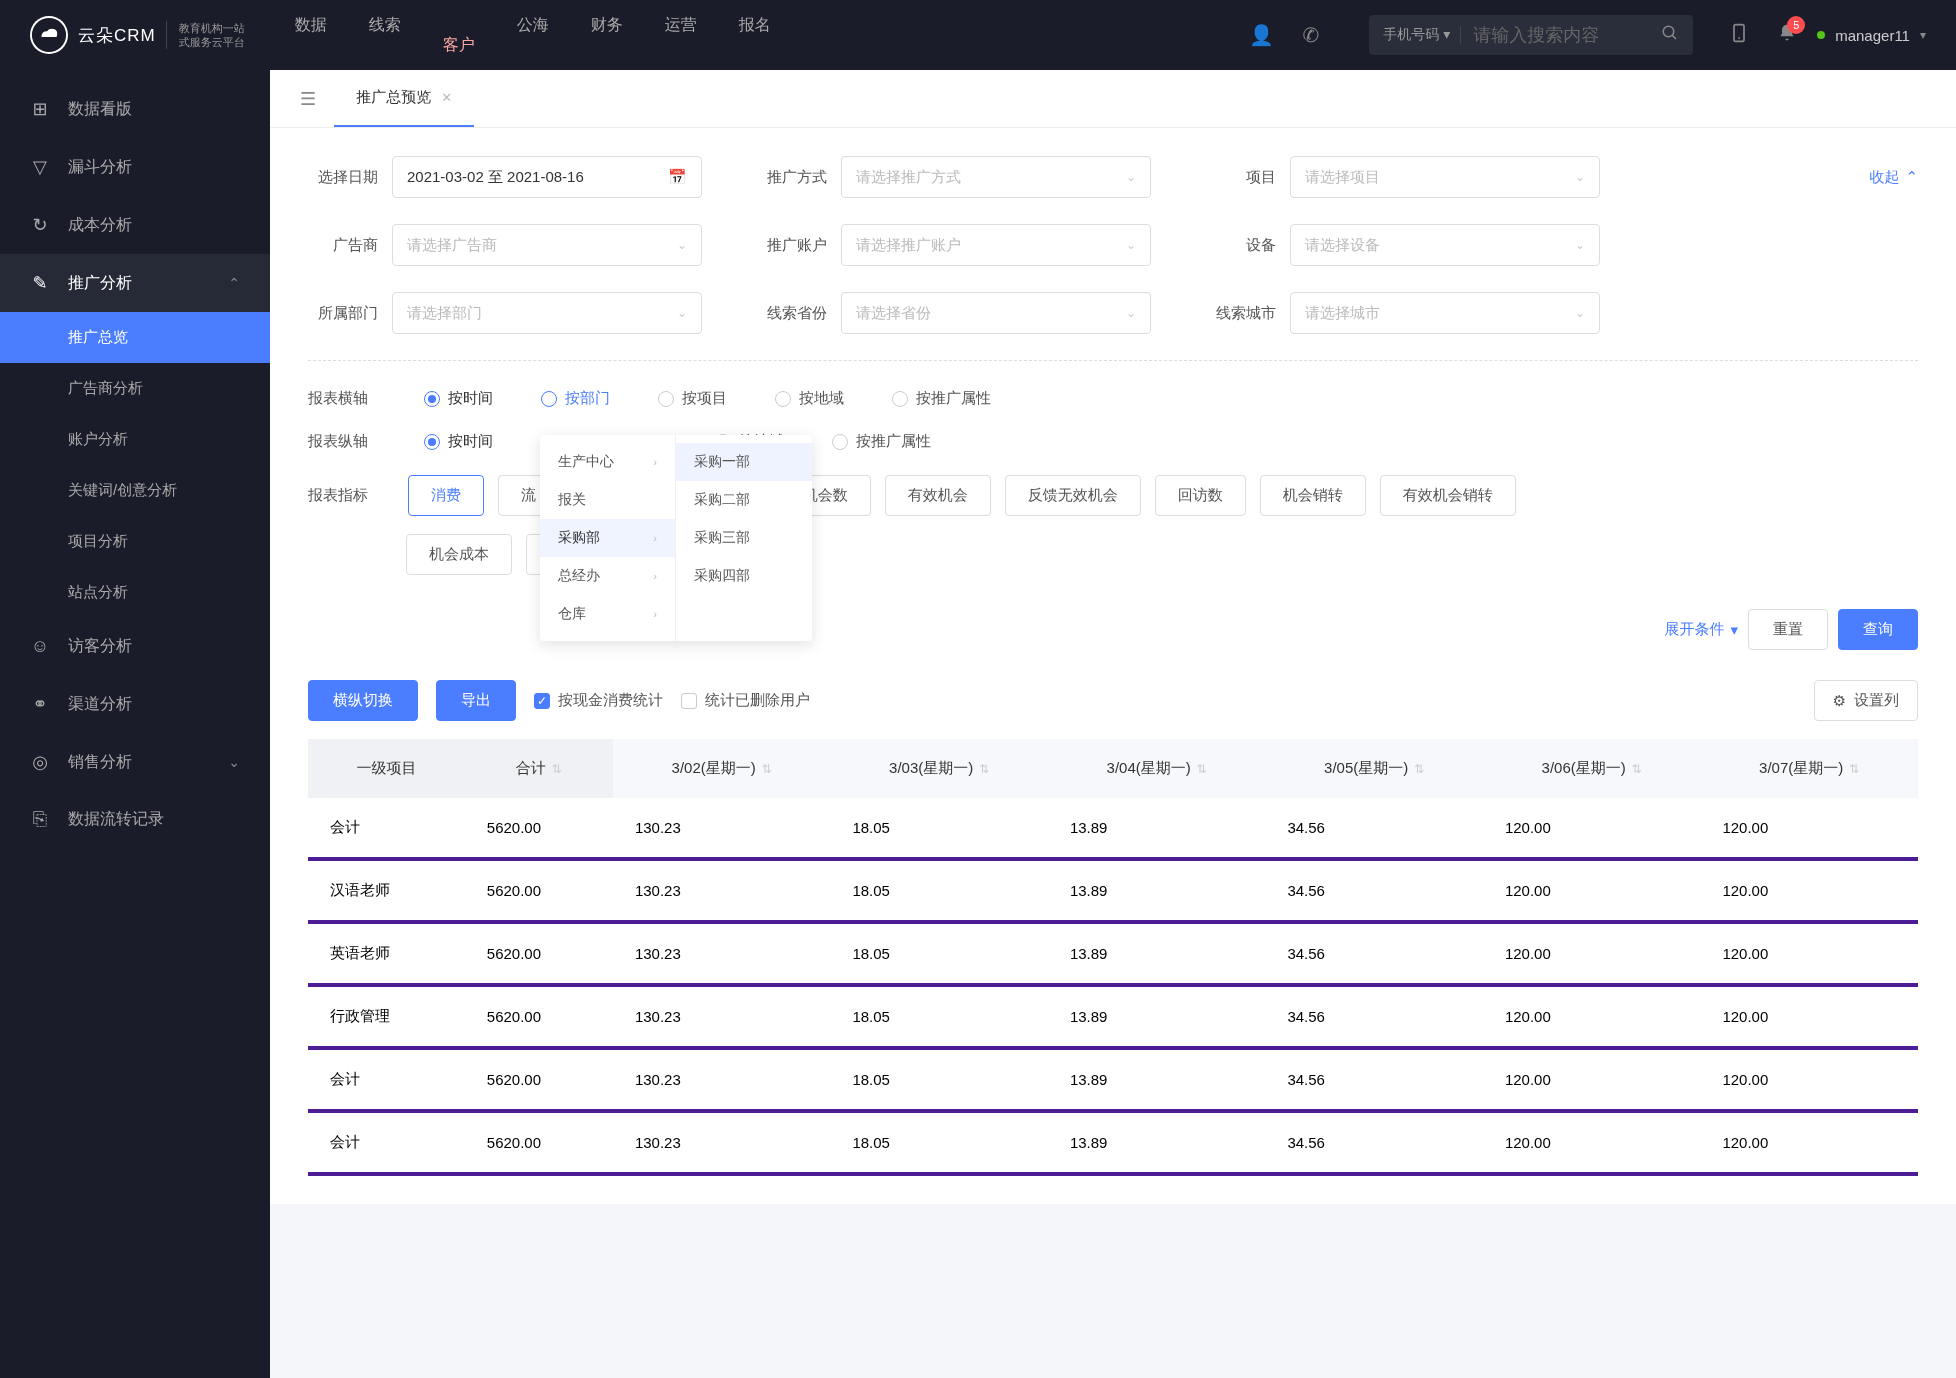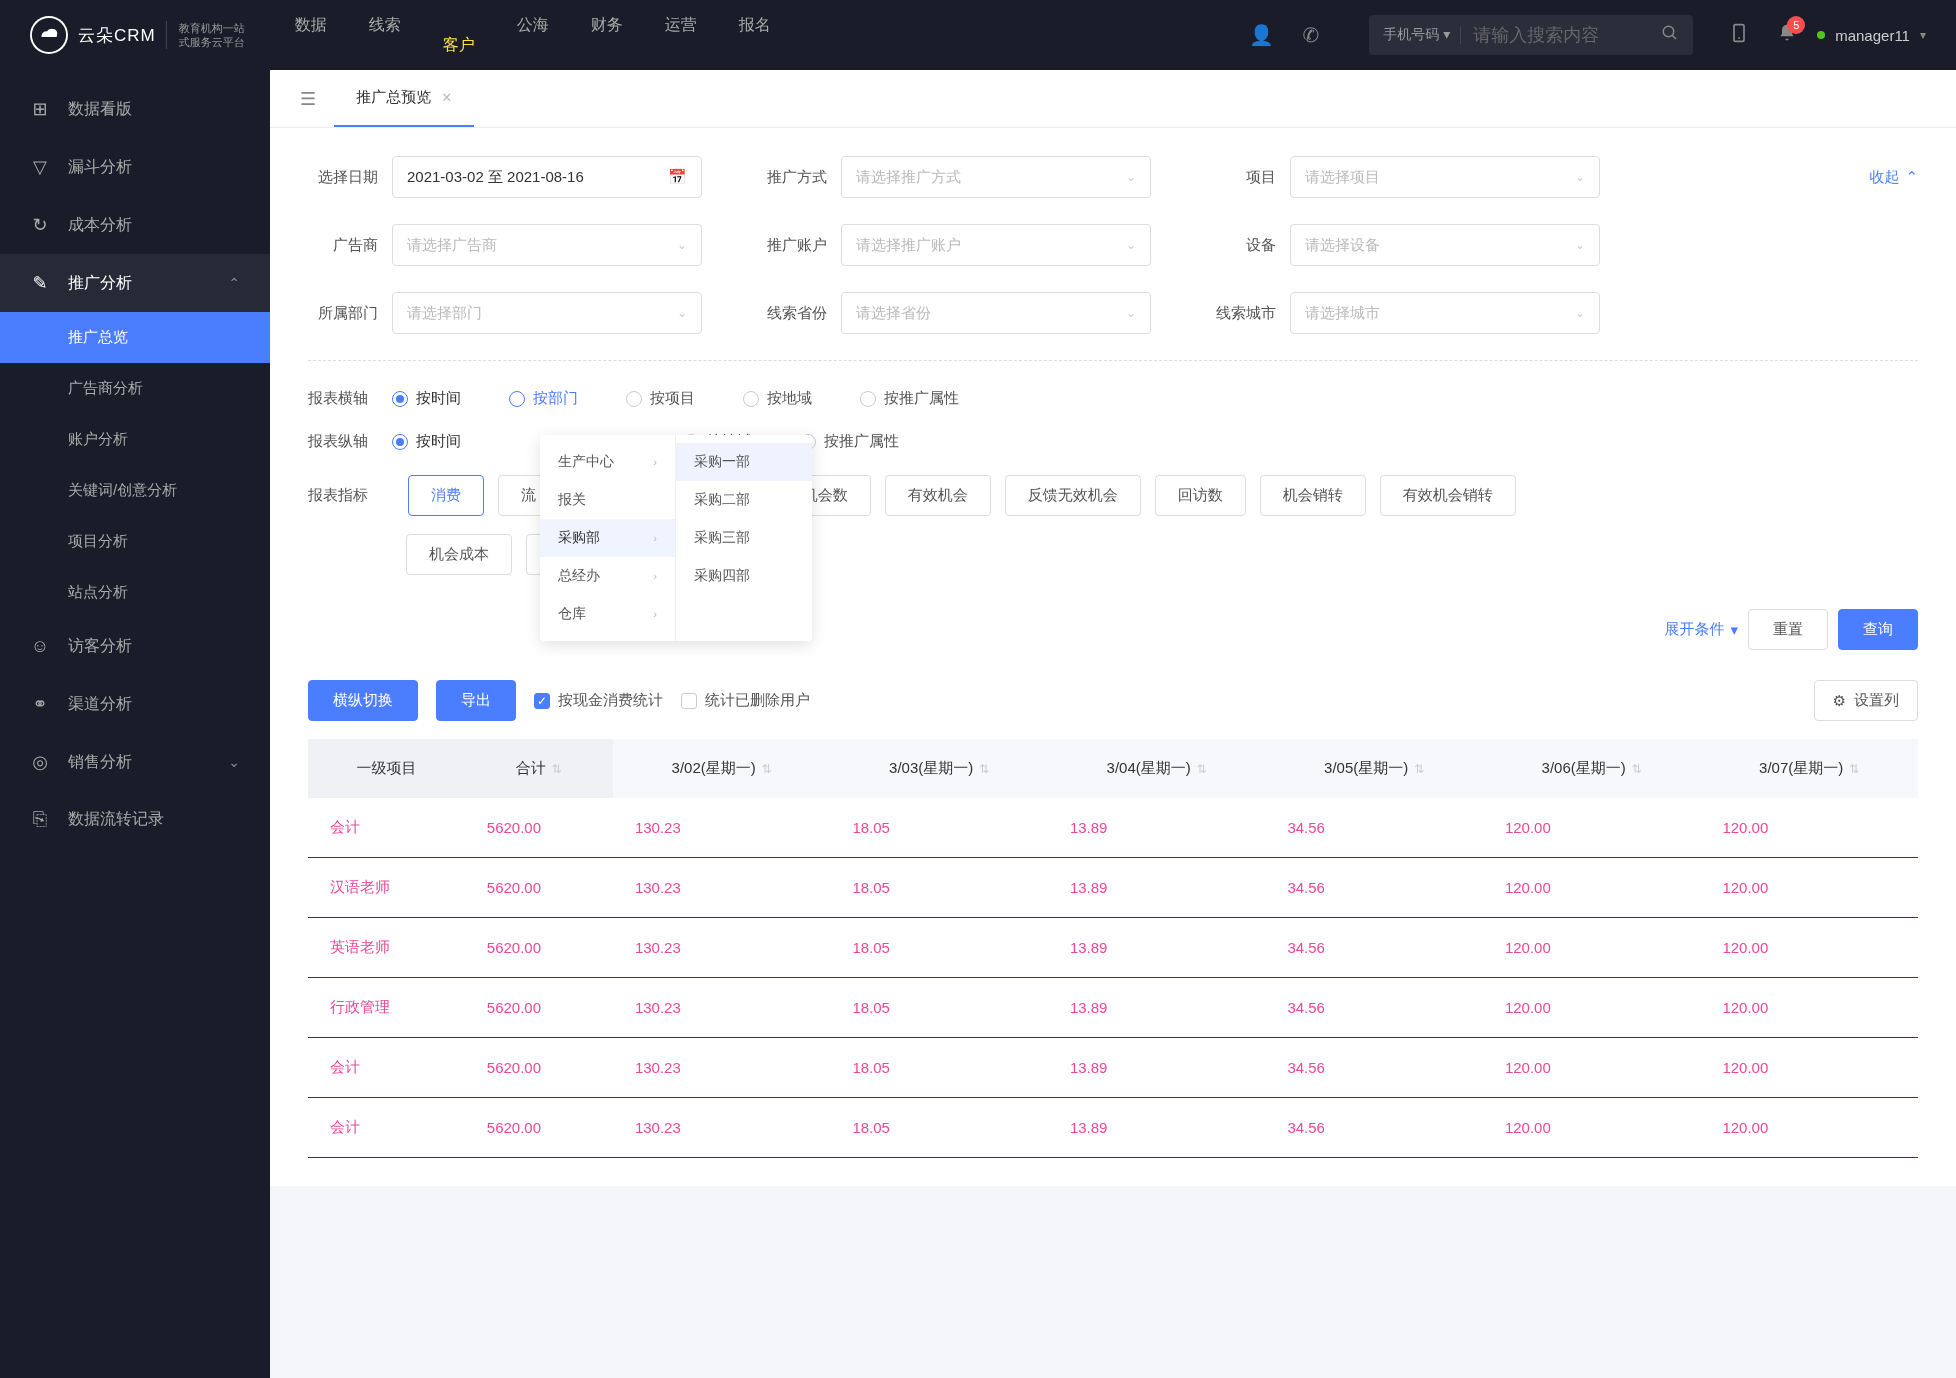--- a/index.html
+++ b/index.html
@@ -7,21 +7,21 @@
 
 
 .top-header { height: 70px; background: #1a1d29; display: flex; align-items: center; padding: 0 30px; color: #fff; }
 .logo { display: flex; align-items: center; gap: 10px; margin-right: 50px; }
 .logo-icon { width: 38px; height: 38px; background: #fff; border-radius: 50%; position: relative; }
 .logo-icon svg { width: 100%; height: 100%; }
 .logo-text { font-size: 17px; font-weight: 500; letter-spacing: 1px; }
 .logo-sub { font-size: 11px; color: #999; border-left: 1px solid #444; padding-left: 12px; line-height: 1.3; }
 .top-nav { display: flex; gap: 42px; flex: 1; }
 .top-nav-item { font-size: 16px; color: #aaa; cursor: pointer; }
-.top-nav-item.active { color: #fde047; font-weight: 500; margin-top: 20px; }
+.top-nav-item.active { color: #fca5a5; font-weight: 500; margin-top: 20px; }
 .top-icons { display: flex; align-items: center; gap: 28px; }
 .top-icon { color: #888; font-size: 20px; cursor: pointer; position: relative; }
 .search-group { display: flex; align-items: center; background: #2a2d3a; border-radius: 4px; height: 40px; padding: 0 14px; margin-left: 50px; }
 .search-select { color: #999; font-size: 14px; padding-right: 10px; border-right: 1px solid #444; }
 .search-input { background: transparent; border: none; outline: none; color: #ccc; padding: 0 12px; width: 200px; font-size: 18px; }
 .search-input::placeholder { color: #666; }
 .search-btn { color: #888; cursor: pointer; }
 .badge { position: absolute; top: -6px; right: -8px; background: #ff4d4f; color: #fff; font-size: 11px; width: 18px; height: 18px; border-radius: 50%; display: flex; align-items: center; justify-content: center; }
 .user-info { display: flex; align-items: center; gap: 10px; color: #ccc; font-size: 15px; margin-left: 20px; }
 .user-dot { width: 8px; height: 8px; background: #52c41a; border-radius: 50%; }
@@ -53,21 +53,21 @@
 .filter-label { font-size: 15px; color: #555; width: 70px; text-align: right; flex-shrink: 0; }
 .filter-input { height: 42px; border: 1px solid #ddd; border-radius: 4px; padding: 0 14px; font-size: 15px; color: #333; background: #fff; display: flex; align-items: center; justify-content: space-between; min-width: 310px; }
 .filter-input.date { min-width: 310px; }
 .filter-input .placeholder { color: #bbb; }
 .filter-input .chev-down { color: #ccc; font-size: 12px; }
 .collapse-link { color: #4a7dff; font-size: 15px; margin-left: auto; cursor: pointer; display: flex; align-items: center; gap: 6px; }
 
 .divider { border-top: 1px dashed #ddd; margin: 10px 0 28px; }
 
 
-.radio-row { display: flex; align-items: flex-start; gap: 24px; margin-bottom: 24px; }
+.radio-row { display: flex; align-items: flex-start; gap: 56px; margin-bottom: 24px; }
 .radio-label { font-size: 15px; color: #555; }
 .radio-opts { display: flex; gap: 48px; }
 .radio-opt { display: flex; align-items: center; gap: 8px; font-size: 15px; color: #555; cursor: pointer; }
 .radio-circle { width: 16px; height: 16px; border: 1px solid #ccc; border-radius: 50%; display: flex; align-items: center; justify-content: center; }
 .radio-opt.checked .radio-circle { border-color: #4a7dff; }
 .radio-opt.checked .radio-circle::after { content: ''; width: 8px; height: 8px; background: #4a7dff; border-radius: 50%; }
 .radio-opt.checked { color: #333; }
 .radio-opt.highlight { color: #4a7dff; }
 .radio-opt.highlight .radio-circle { border-color: #4a7dff; }
 
@@ -98,21 +98,21 @@
 .checkbox-opt { display: flex; align-items: center; gap: 8px; font-size: 15px; color: #555; cursor: pointer; }
 .checkbox { width: 16px; height: 16px; border: 1px solid #ccc; border-radius: 3px; display: flex; align-items: center; justify-content: center; }
 .checkbox.checked { background: #4a7dff; border-color: #4a7dff; }
 .checkbox.checked::after { content: '✓'; color: #fff; font-size: 12px; }
 .config-btn { display: flex; align-items: center; gap: 8px; padding: 10px 18px; border: 1px solid #ddd; border-radius: 4px; font-size: 15px; color: #555; cursor: pointer; }
 
 
 .table { width: 100%; border-collapse: collapse; }
 .table th { background: #f7f8fb; padding: 20px 22px; text-align: center; font-size: 15px; color: #333; font-weight: 400; }
 .table th.fixed { background: #f0f1f5; }
-.table td { padding: 20px 22px; font-size: 15px; color: #ec4899; border-bottom: 1px solid #4c1d95; }
+.table td { padding: 20px 22px; font-size: 15px; color: #000000; border-bottom: 4px solid #4c1d95; }
 .sort-icon { color: #ccc; font-size: 12px; margin-left: 6px; }
 
 .rel-container { position: relative; }
 </style>
 </head>
 <body>
 
 <div class="top-header">
   <div class="logo">
     <div class="logo-icon">

